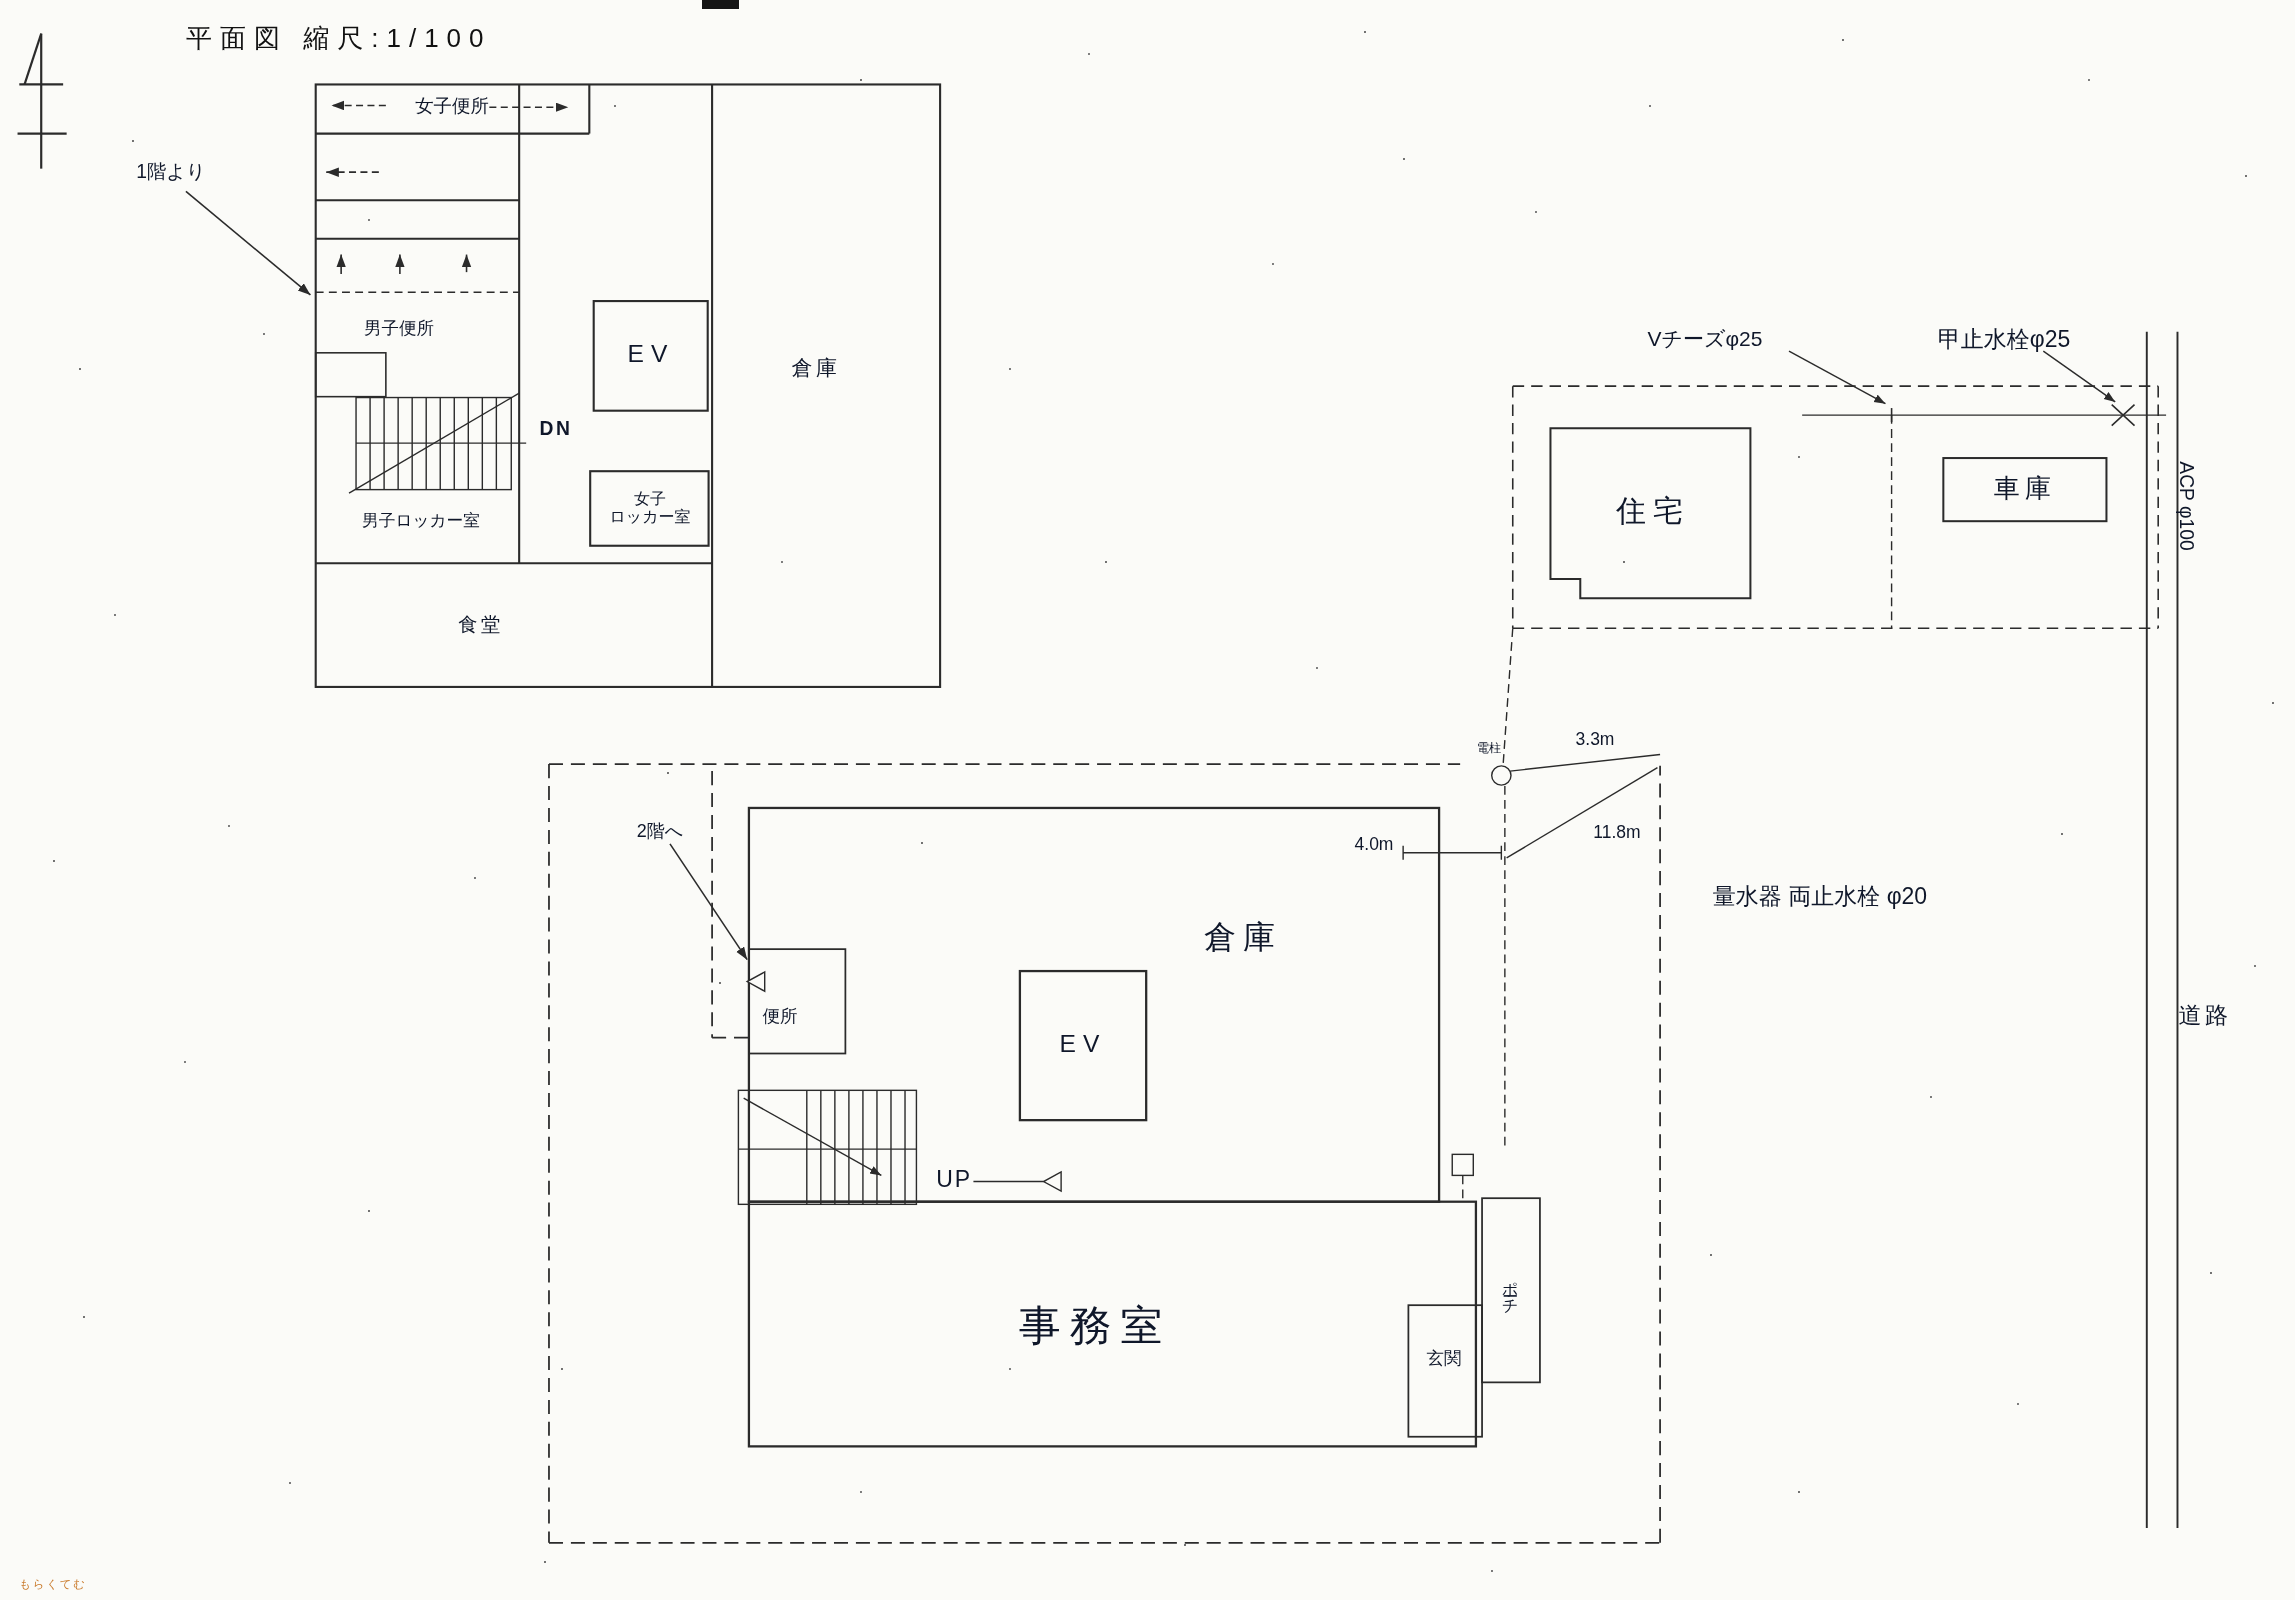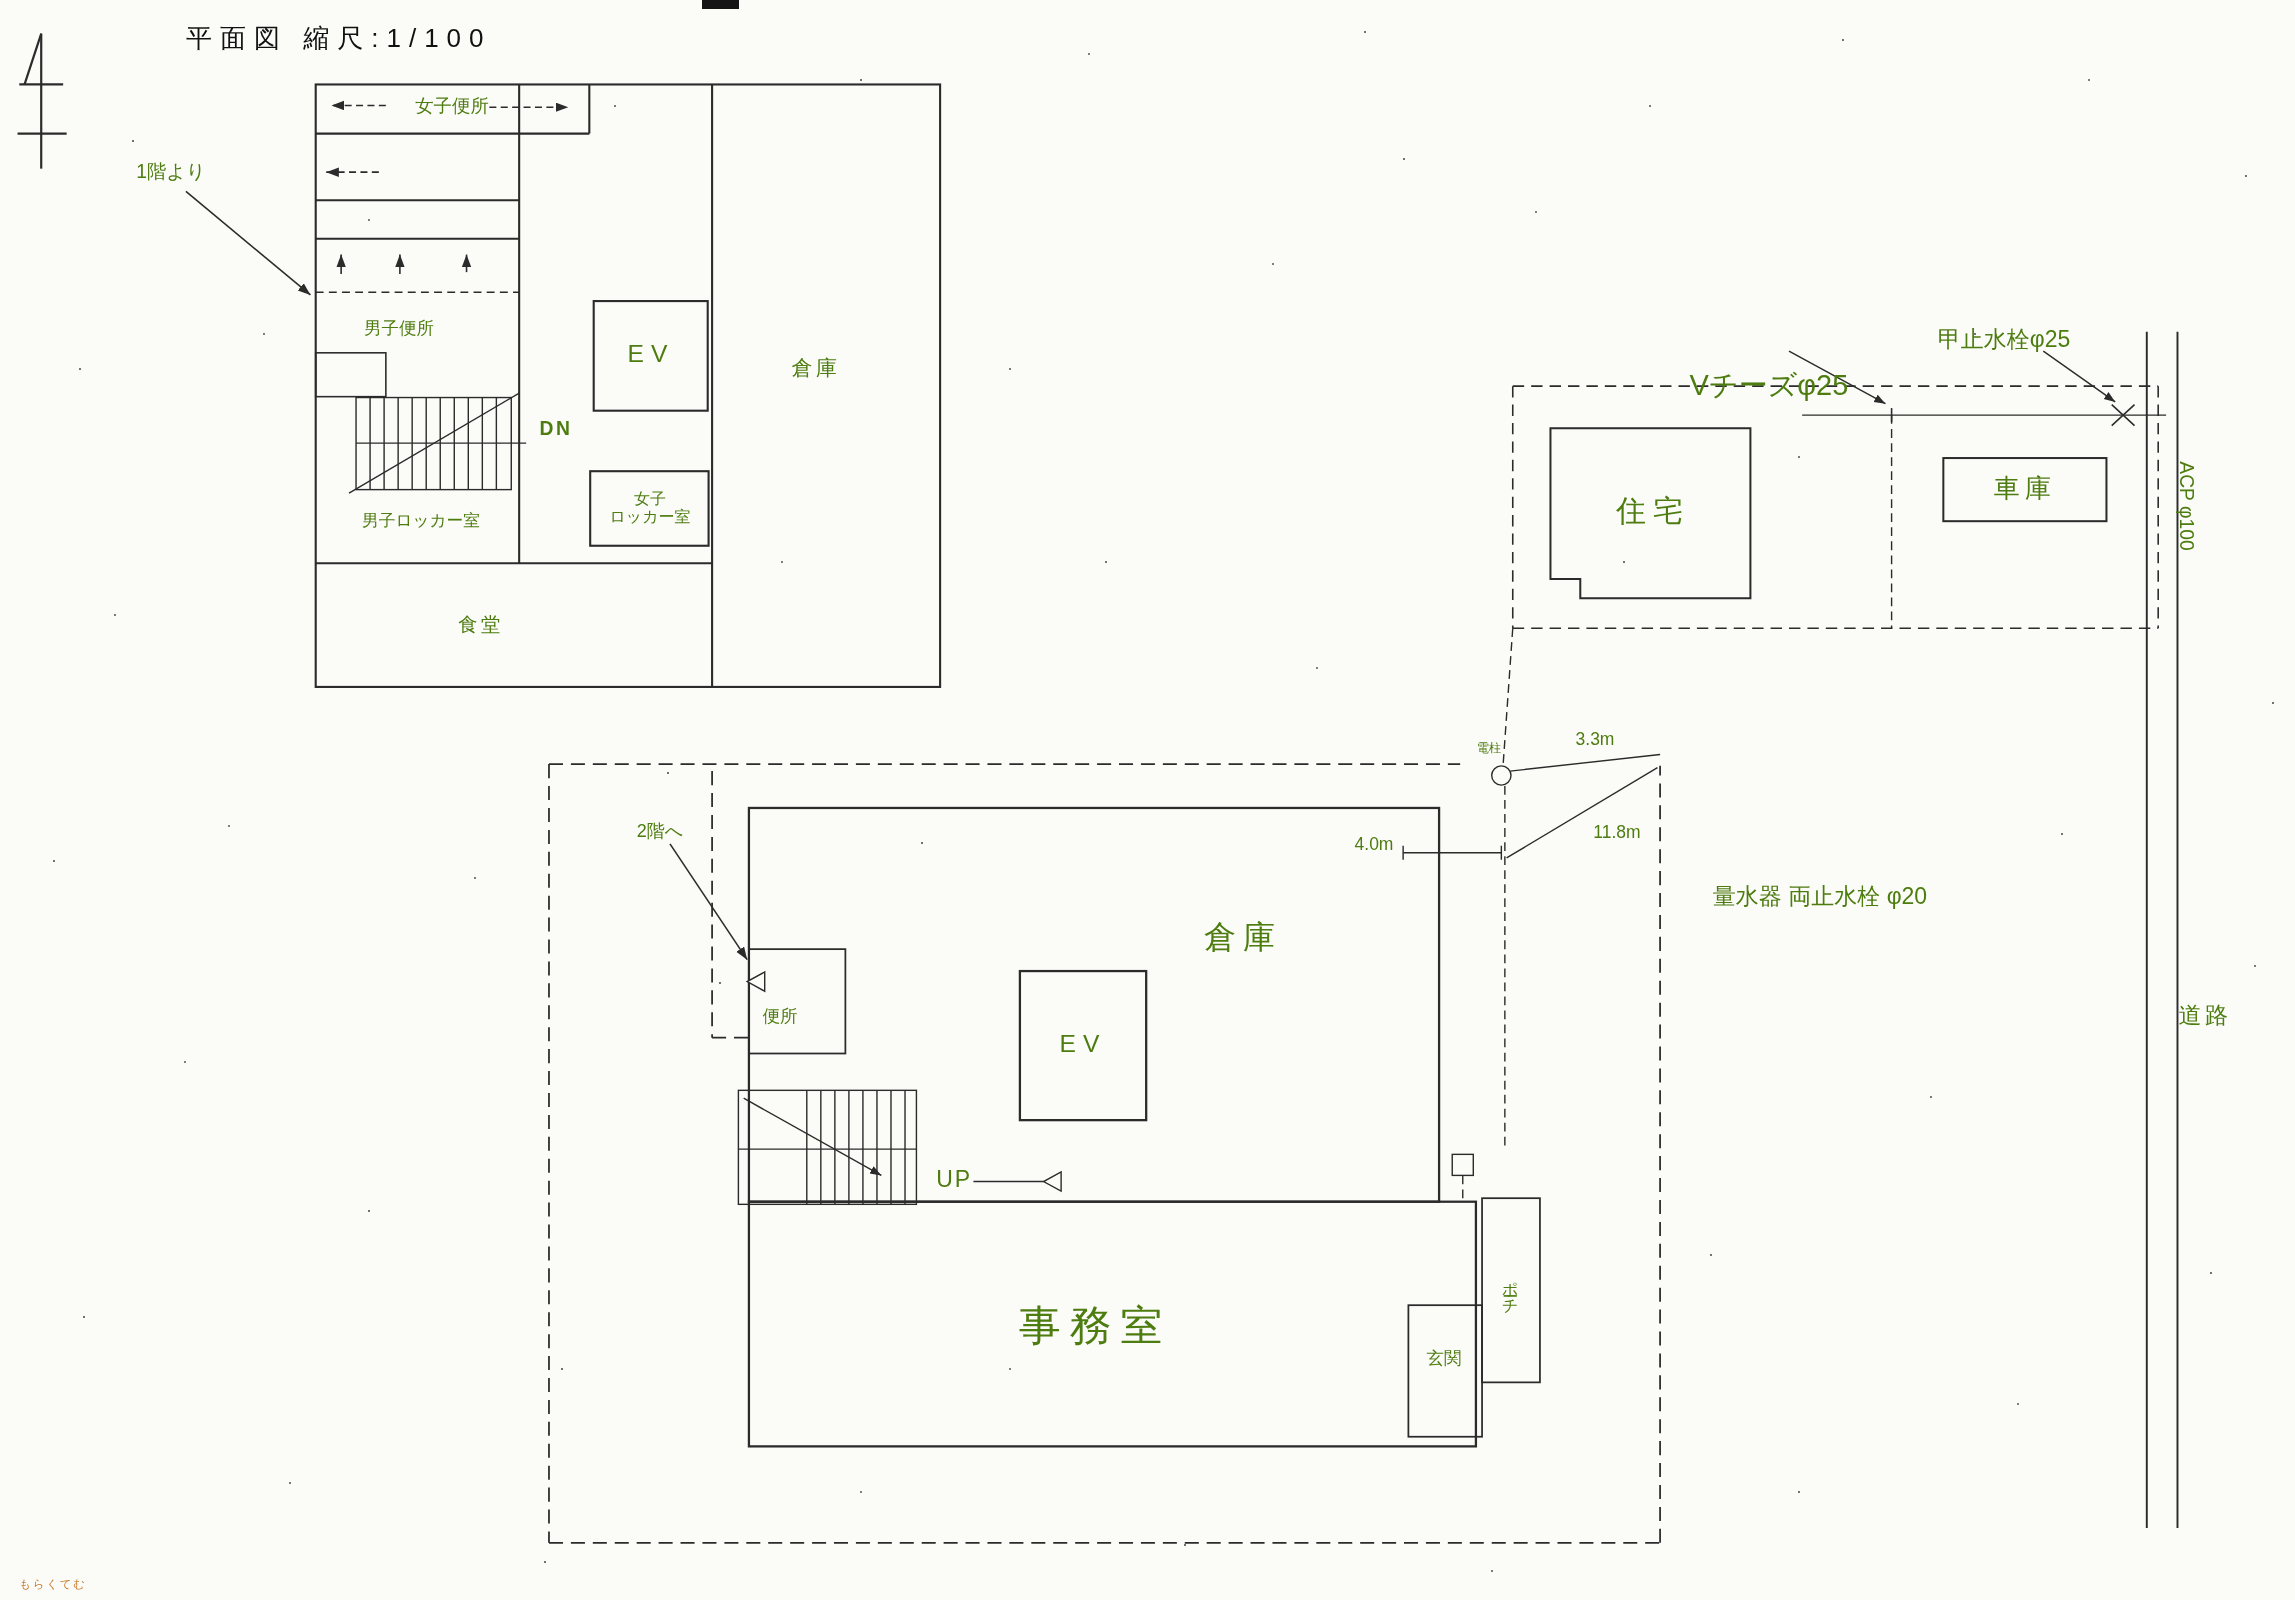--- a/index.html
+++ b/index.html
@@ -9,21 +9,21 @@
     background:#fbfbf8;
     overflow:hidden;
     font-family:"Liberation Sans",sans-serif;
     color:#222;
   }
   svg.linework{position:absolute;left:0;top:0;}
   .lbl{
     position:absolute;
     transform:translate(-50%,-50%);
     white-space:nowrap;
-    color:#4d7c0f;
+    color:#0f172a;
     line-height:1.15;
     text-align:center;
   }
   .vert{writing-mode:vertical-rl;text-orientation:mixed;}
   .title{
     position:absolute;left:186px;top:21px;
     font-size:26px;letter-spacing:8px;color:#111;
   }
   .watermark{
     position:absolute;left:19.3px;top:1577px;
@@ -205,21 +205,21 @@
   <div class="lbl" style="left:1444px;top:1358px;font-size:17.5px;">玄関</div>
   <div class="lbl vert" style="left:1510px;top:1288px;font-size:16px;">ポーチ</div>
   <div class="lbl" style="left:1489px;top:748px;font-size:12.3px;">電柱</div>
   <div class="lbl" style="left:1374px;top:844px;font-size:17.5px;">4.0m</div>
   <div class="lbl" style="left:1595px;top:739px;font-size:17.5px;">3.3m</div>
   <div class="lbl" style="left:1617px;top:832px;font-size:17.5px;">11.8m</div>
   <div class="lbl" style="left:1820px;top:896px;font-size:23px;">量水器 両止水栓 φ20</div>
 
   <div class="lbl" style="left:1653px;top:511px;font-size:30px;letter-spacing:7px;">住宅</div>
   <div class="lbl" style="left:2025px;top:489px;font-size:26px;letter-spacing:5.3px;">車庫</div>
-  <div class="lbl" style="left:1769px;top:339px;font-size:29px;margin-top:47px;">Vチーズφ25</div>
+  <div class="lbl" style="left:1705px;top:339px;font-size:21px;">Vチーズφ25</div>
   <div class="lbl" style="left:2004px;top:339px;font-size:23px;">甲止水栓φ25</div>
   <div class="lbl vert" style="left:2186px;top:506px;font-size:19.3px;">ACP φ100</div>
   <div class="lbl" style="left:2205px;top:1015px;font-size:23px;letter-spacing:3.5px;">道路</div>
 
   <div class="watermark">もらくてむ</div>
 
   <div class="noise"></div>
 </div>
 
 

